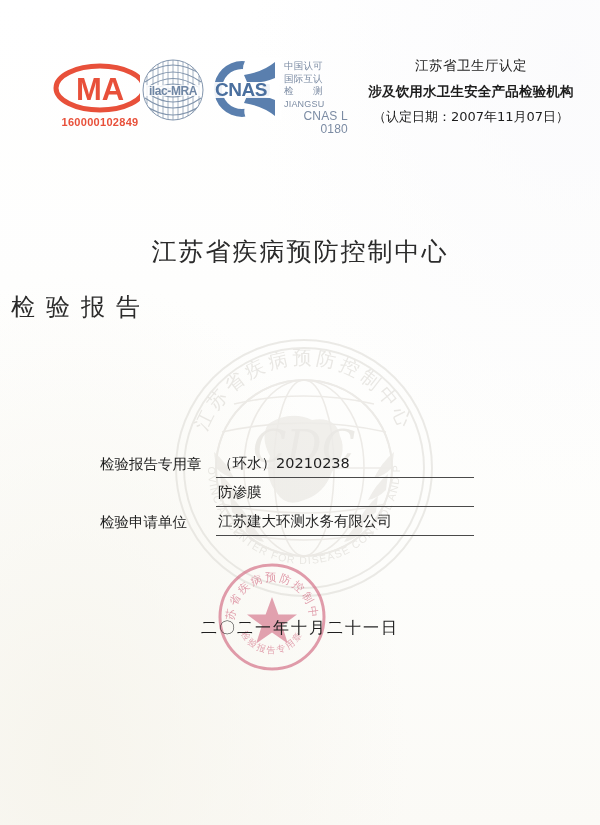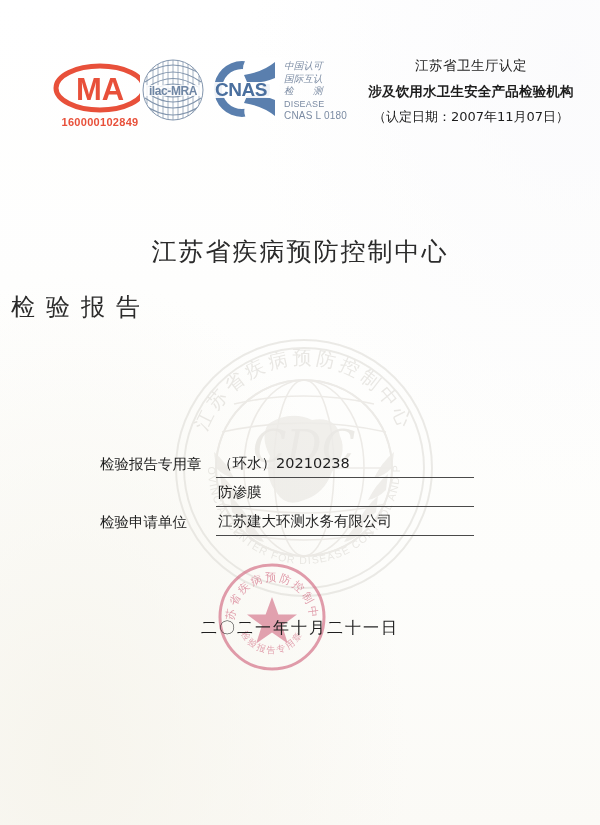--- a/index.html
+++ b/index.html
@@ -74,28 +74,28 @@
     top: 60px;
     width: 64px;
     line-height: 12.5px;
     color: #7b8ba3;
     font-size: 9.5px;
     font-family: "Liberation Sans", sans-serif;
   }
   .cnas-caption .cn {
     font-size: 9.5px;
     letter-spacing: 0.2px;
-    font-style: italic;
   }
   .cnas-caption .en {
     font-size: 9px;
     letter-spacing: 0.2px;
   }
   .cnas-caption .en.small {
-    font-size: 10px;
+    font-size: 12px;
+    text-align: right;
   }
 
   .approval {
     position: absolute;
     left: 352px;
     top: 57px;
     width: 238px;
   }
   .approval .line1 {
     text-align: center;
@@ -291,21 +291,21 @@
         <path d="M41 45 Q60 48 72 58 L72 42 Q58 36 44 38 Z" fill="#5a7fae"></path>
         <rect x="2" y="24" width="74" height="16" fill="#ffffff" opacity="0.9"></rect>
         <text x="38" y="38" text-anchor="middle" font-family="Liberation Sans, sans-serif" font-size="19" font-weight="bold" fill="#4a6f9e" letter-spacing="-0.5">CNAS</text>
       </svg>
     </div>
 
     <div class="cnas-caption">
       <div class="cn">中国认可</div>
       <div class="cn">国际互认</div>
       <div class="cn">检　　测</div>
-      <div class="en">DISEASE</div>
+      <div class="en">JIANGSU</div>
       <div class="en small">CNAS L 0180</div>
     </div>
 
     <div class="approval">
       <div class="line1">江苏省卫生厅认定</div>
       <div class="line2">涉及饮用水卫生安全产品检验机构</div>
       <div class="line3">（认定日期：2007年11月07日）</div>
     </div>
   </div>
 

